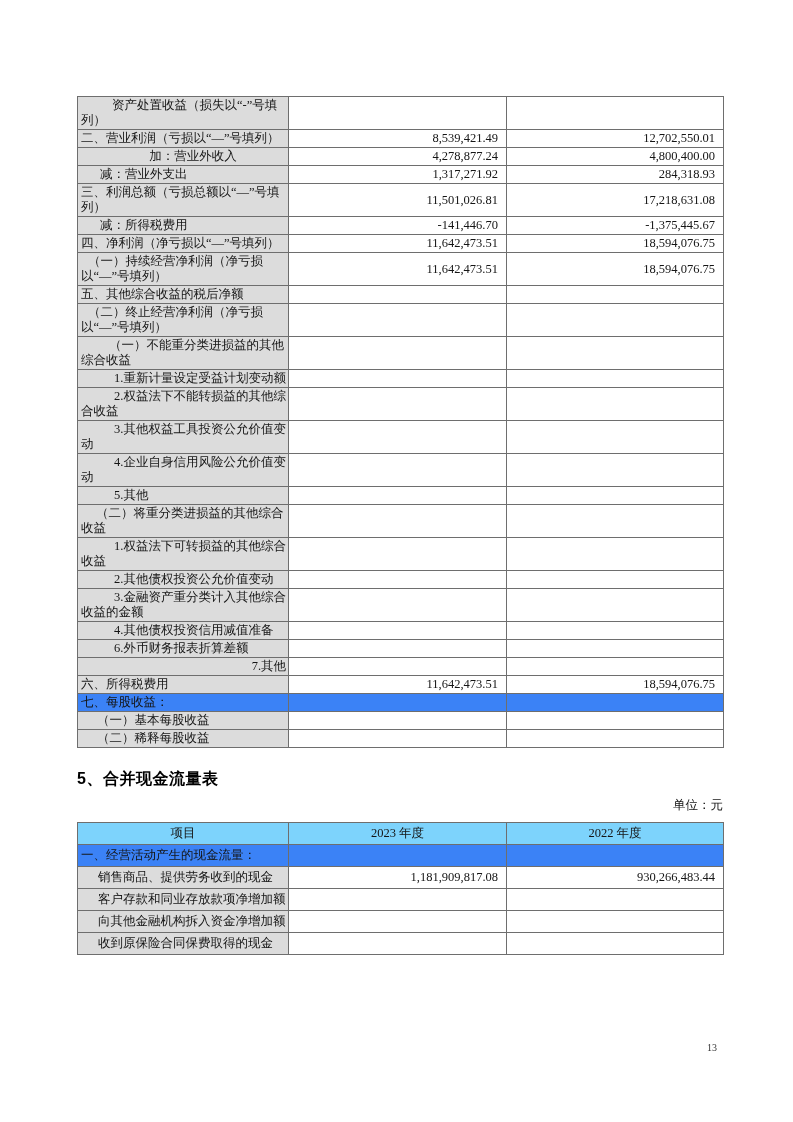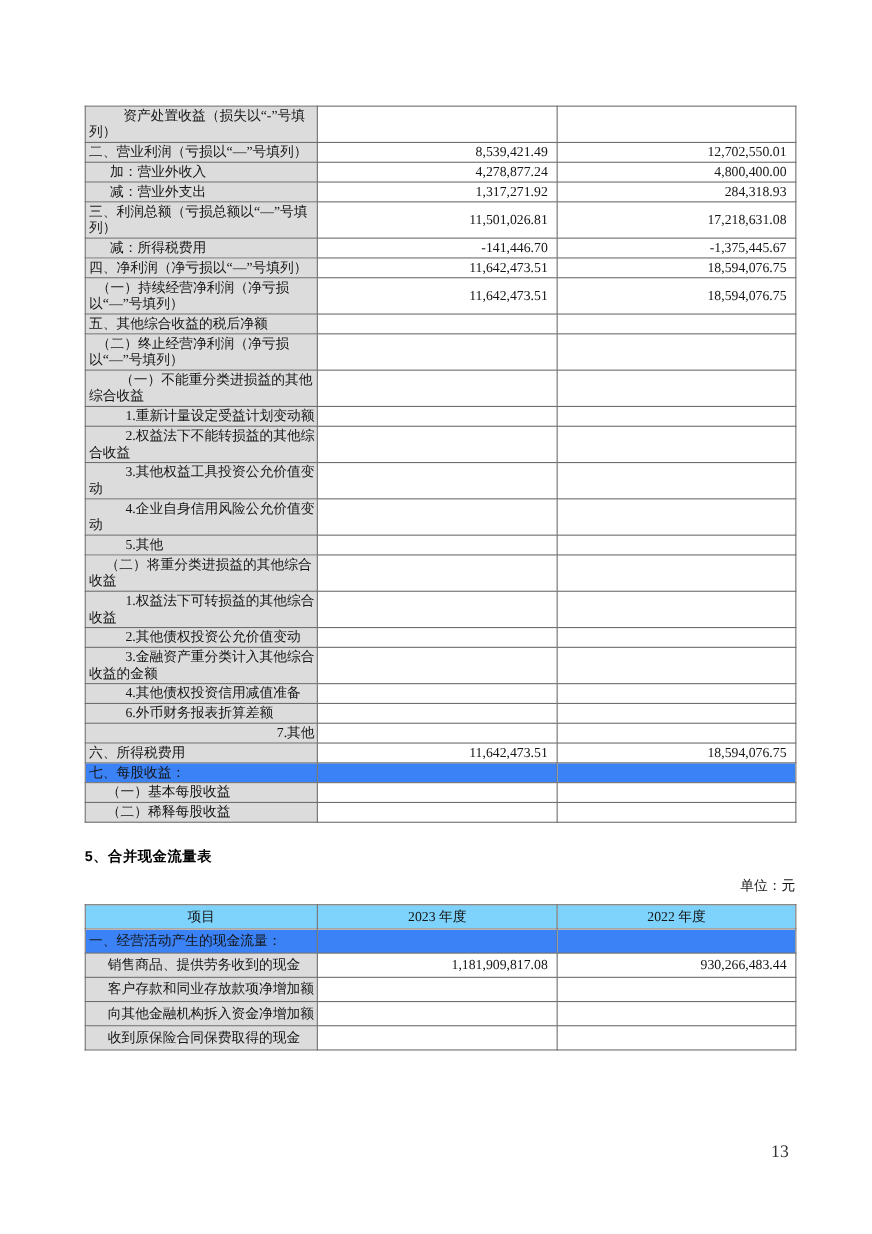--- a/index.html
+++ b/index.html
@@ -46,36 +46,36 @@
     background:#7dd3fc;
     font-weight:normal;
     text-align:center;
     padding:3px 2px;
   }
 
   .section-title {
     margin:21px 0 0 0;
     font-family:"Liberation Sans","DejaVu Sans",sans-serif;
     font-weight:bold;
-    font-size:13px;
+    font-size:16px;
     line-height:19px;
     color:#000;
     letter-spacing:0.5px;
   }
   .unit-line {
     margin:10px 0 9px 0;
     font-size:12.5px;
     line-height:15px;
     text-align:right;
   }
   .page-number {
     position:absolute;
     top:1040px;
     right:76px;
-    font-size:16px;
+    font-size:10px;
     line-height:15px;
     color:#333;
   }
 </style>
 </head>
 <body>
 
 <div class="page">
   <div class="content">
 
@@ -90,21 +90,21 @@
             <td class="lbl" style="text-indent: 31px;">资产处置收益（损失以“-”号填列）</td>
             <td class="val"></td>
             <td class="val"></td>
           </tr>
           <tr>
             <td class="lbl" style="text-indent: 0px;">二、营业利润（亏损以“—”号填列）</td>
             <td class="val">8,539,421.49</td>
             <td class="val">12,702,550.01</td>
           </tr>
           <tr>
-            <td class="lbl" style="text-indent: 19px;">加：营业外收入</td>
+            <td class="lbl" style="text-indent: 19px; text-align: center;">加：营业外收入</td>
             <td class="val">4,278,877.24</td>
             <td class="val">4,800,400.00</td>
           </tr>
           <tr>
             <td class="lbl" style="text-indent: 19px;">减：营业外支出</td>
             <td class="val">1,317,271.92</td>
             <td class="val">284,318.93</td>
           </tr>
           <tr>
             <td class="lbl" style="text-indent: 0px;">三、利润总额（亏损总额以“—”号填列）</td>

